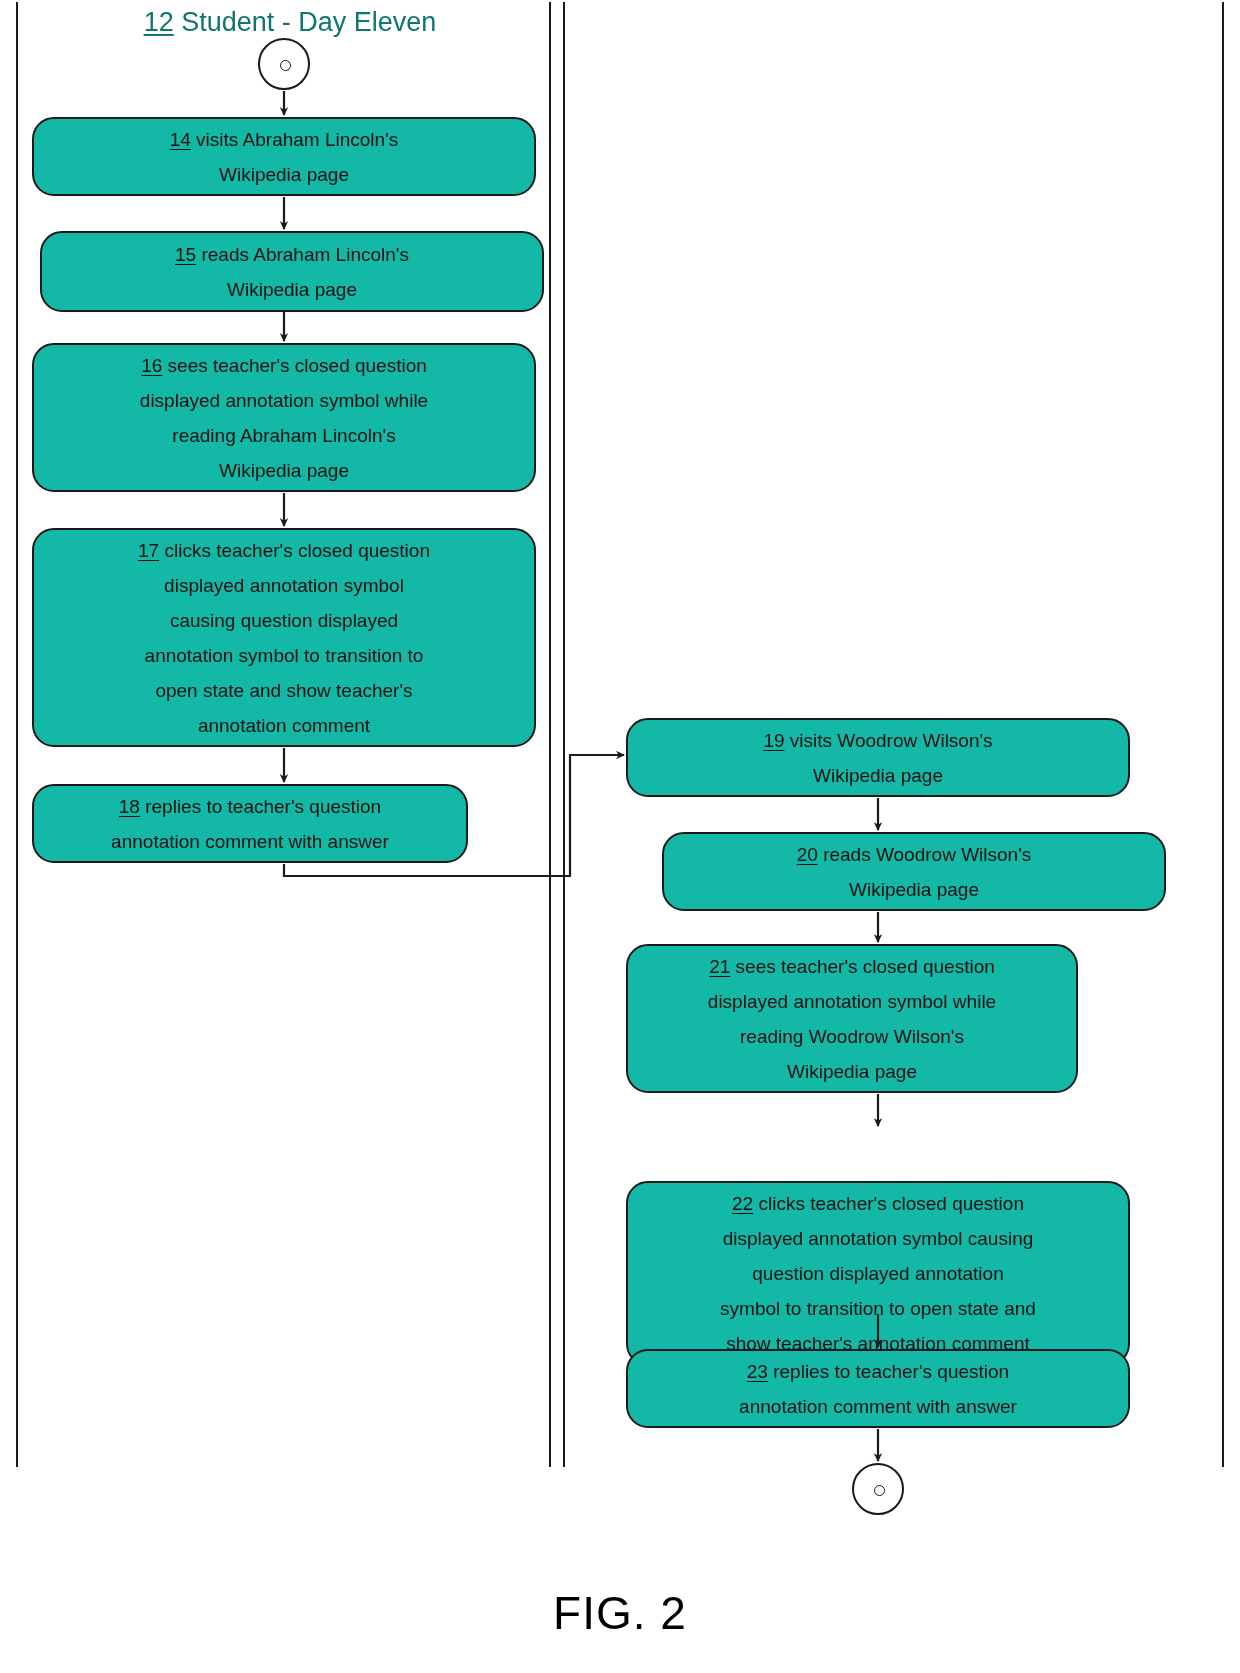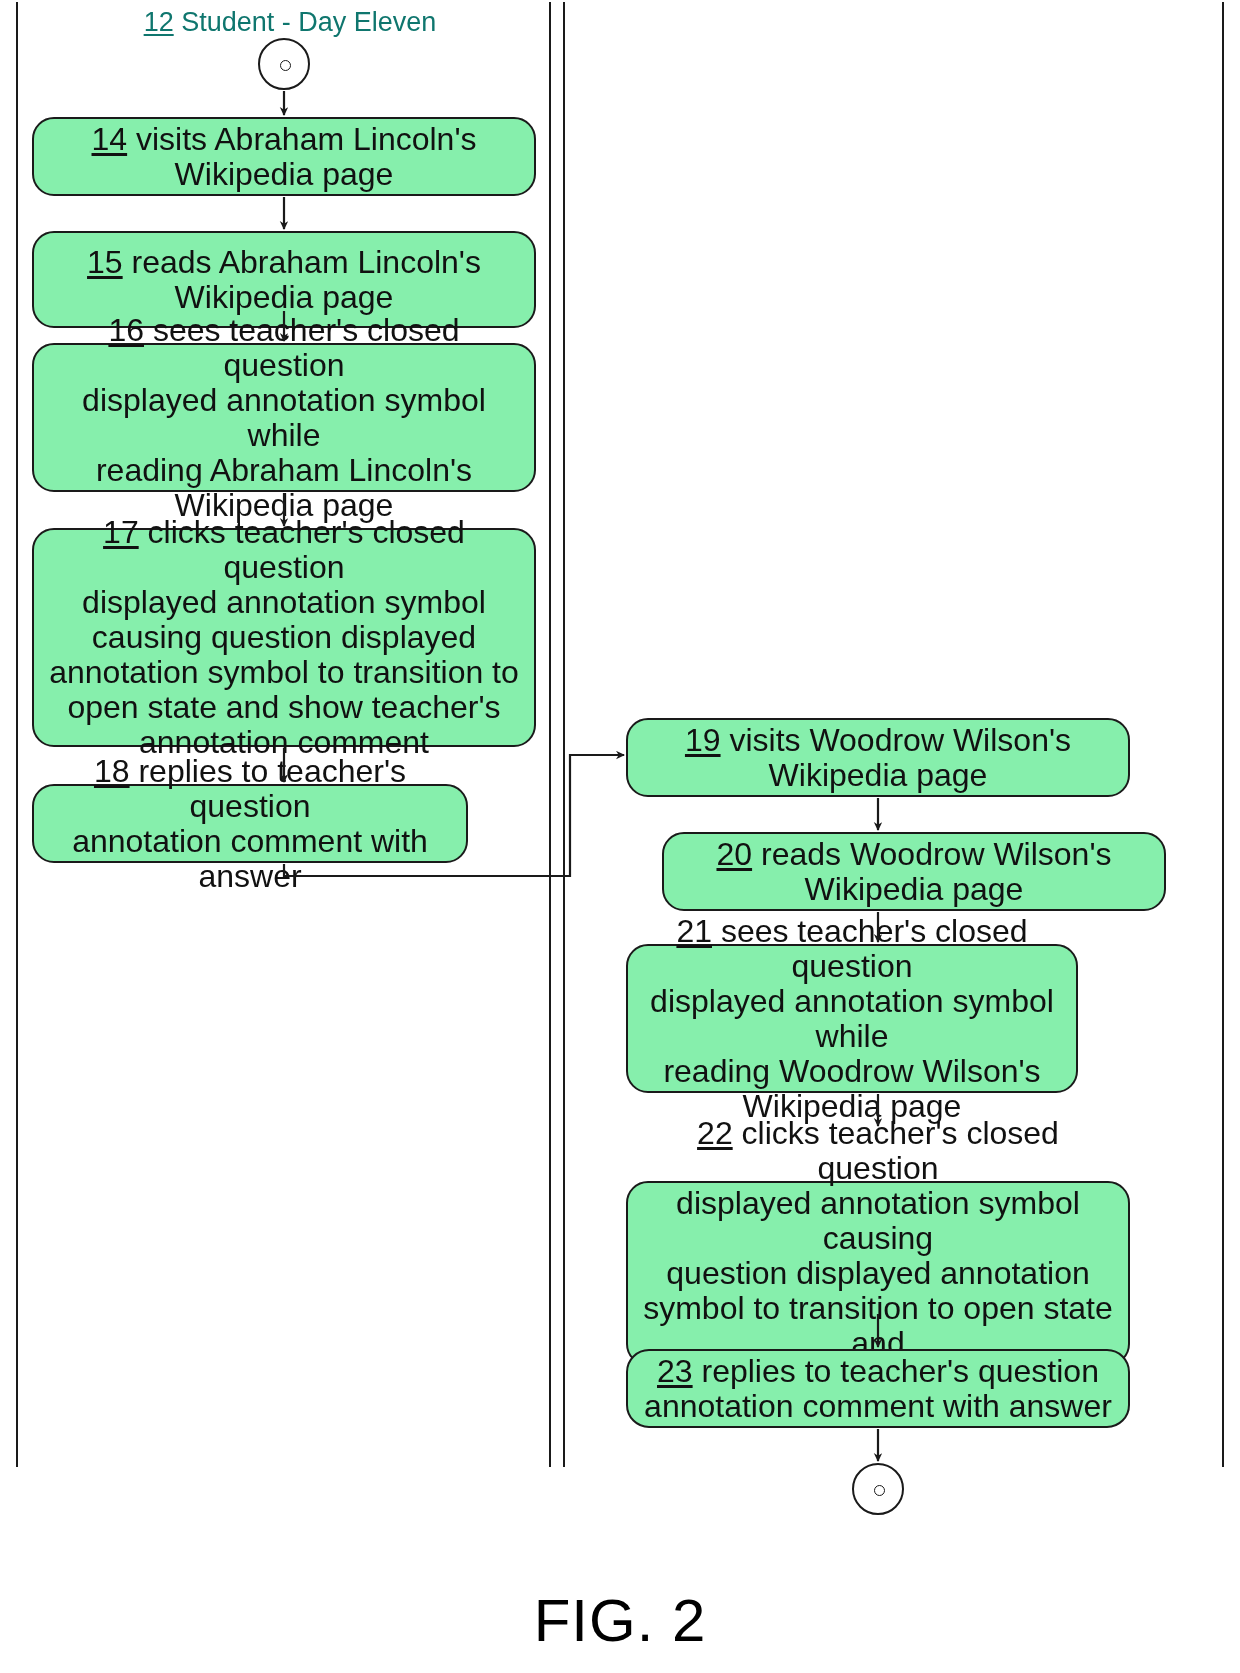--- a/index.html
+++ b/index.html
@@ -49,26 +49,26 @@
   #divider-mid-a      { left: 549px;  top: 2px;  height: 1465px; }
   #divider-mid-b      { left: 563px;  top: 2px;  height: 1465px; }
   #divider-far-right  { left: 1222px; top: 2px;  height: 1465px; }
 
   
   .node-box {
     position: absolute;
     box-sizing: border-box;
     border: 2px solid #1a1a1a;
     border-radius: 22px;
-    background: #86efac;
+    background: #14b8a6;
     display: flex;
     align-items: center;
     justify-content: center;
     text-align: center;
-    font-size: 32px;
+    font-size: 19px;
     line-height: 35px;
     padding: 4px 12px;
     white-space: pre-line;
     color: #111;
   }
   .node-box .ref {
     text-decoration: underline;
     text-underline-offset: 3px;
   }
 
@@ -103,21 +103,21 @@
     pointer-events: none;
   }
 
   
   #figure-caption {
     position: absolute;
     left: 0;
     top: 1586px;
     width: 1240px;
     text-align: center;
-    font-size: 60px;
+    font-size: 46px;
     letter-spacing: 1px;
     color: #000;
   }
 </style>
 </head>
 <body>
 
 <div id="diagram-root">
 
   <div class="lane-divider" id="divider-far-left"></div>
@@ -125,21 +125,21 @@
   <div class="lane-divider" id="divider-mid-b"></div>
   <div class="lane-divider" id="divider-far-right"></div>
 
   <div class="lane-heading" id="lane-heading-left"><span class="ref">12</span><span> Student - Day Eleven</span></div>
 
   <div class="terminal-node" id="start-node" style="left:258px; top:38px; width:52px; height:52px;"></div>
 
   <div class="node-box" id="node-14" style="left:32px; top:117px; width:504px; height:79px;"><span><span class="ref">14</span><span> visits Abraham Lincoln's
 Wikipedia page</span></span></div>
 
-  <div class="node-box" id="node-15" style="left:32px; top:231px; width:504px; height:97px;"><span><span class="ref">15</span><span> reads Abraham Lincoln's
+  <div class="node-box" id="node-15" style="left:40px; top:231px; width:504px; height:81px;"><span><span class="ref">15</span><span> reads Abraham Lincoln's
 Wikipedia page</span></span></div>
 
   <div class="node-box" id="node-16" style="left:32px; top:343px; width:504px; height:149px;"><span><span class="ref">16</span><span> sees teacher's closed question
 displayed annotation symbol while
 reading Abraham Lincoln's
 Wikipedia page</span></span></div>
 
   <div class="node-box" id="node-17" style="left:32px; top:528px; width:504px; height:219px;text-align:center;"><span><span class="ref">17</span><span> clicks teacher's closed question
 displayed annotation symbol
 causing  question displayed
@@ -160,21 +160,21 @@
 displayed annotation symbol while
 reading Woodrow Wilson's
 Wikipedia page</span></span></div>
 
   <div class="node-box" id="node-22" style="left:626px; top:1181px; width:504px; height:185px;"><span><span class="ref">22</span><span> clicks teacher's closed question
 displayed annotation symbol causing
 question displayed annotation
 symbol to transition to open state and
 show teacher's annotation comment</span></span></div>
 
-  <div class="node-box" id="node-23" style="left:626px; top:1349px; width:504px; height:79px;border-radius:23px;"><span><span class="ref">23</span><span> replies to teacher's question
+  <div class="node-box" id="node-23" style="left:626px; top:1349px; width:504px; height:79px;"><span><span class="ref">23</span><span> replies to teacher's question
 annotation comment with answer</span></span></div>
 
   <div class="terminal-node" id="end-node" style="left:852px; top:1463px; width:52px; height:52px;"></div>
 
   <svg id="connectors" viewBox="0 0 1240 1673">
     <defs>
       <marker id="arrowhead" markerWidth="11" markerHeight="11" refX="8.5" refY="4.2" orient="auto" markerUnits="userSpaceOnUse">
         <path d="M0.5,0 L9.5,4.2 L0.5,8.4 L3.2,4.2 Z" fill="#1a1a1a"></path>
       </marker>
     </defs>

